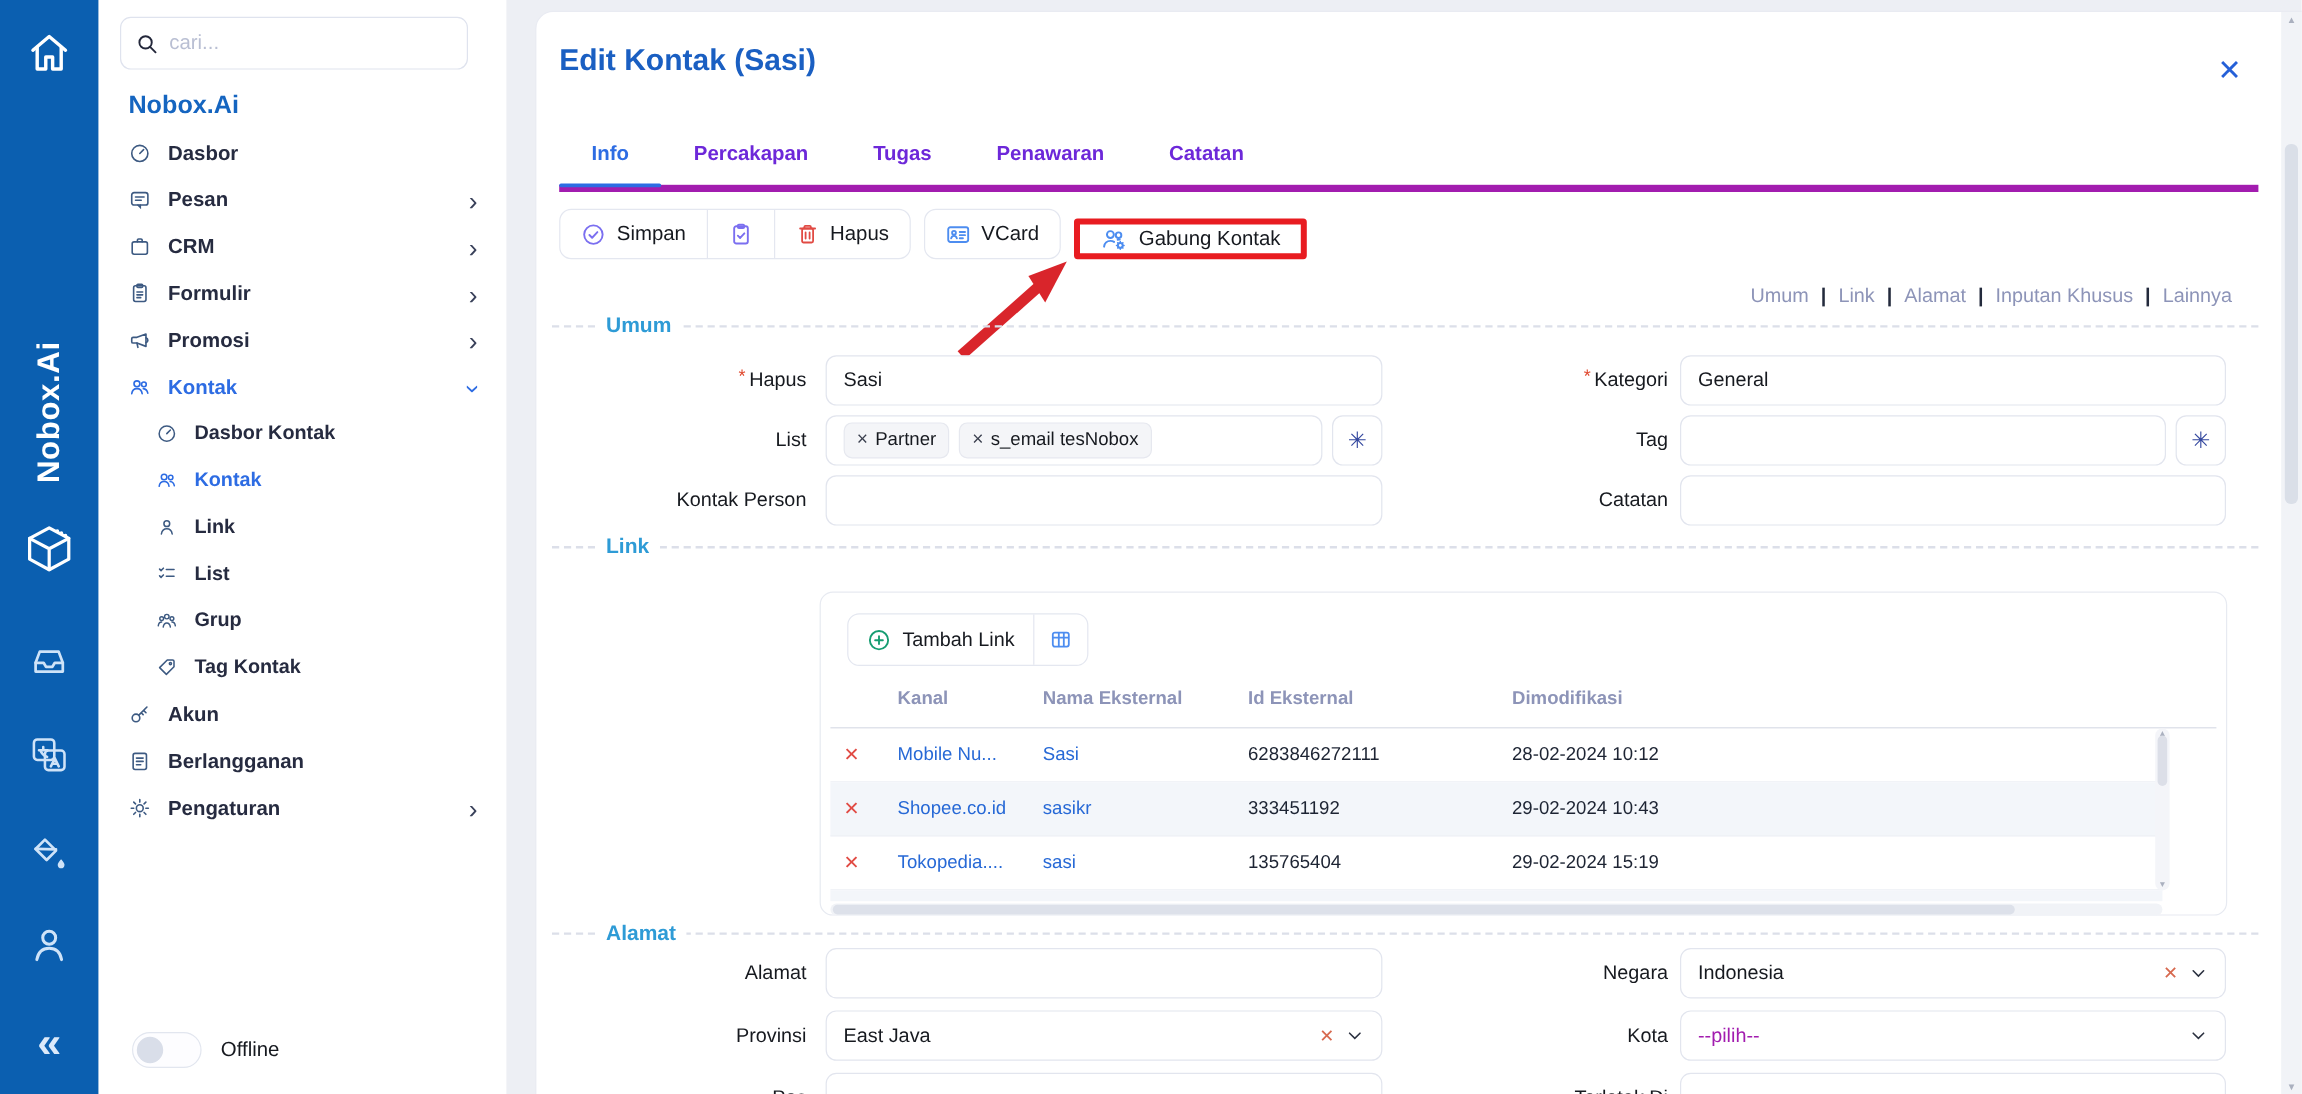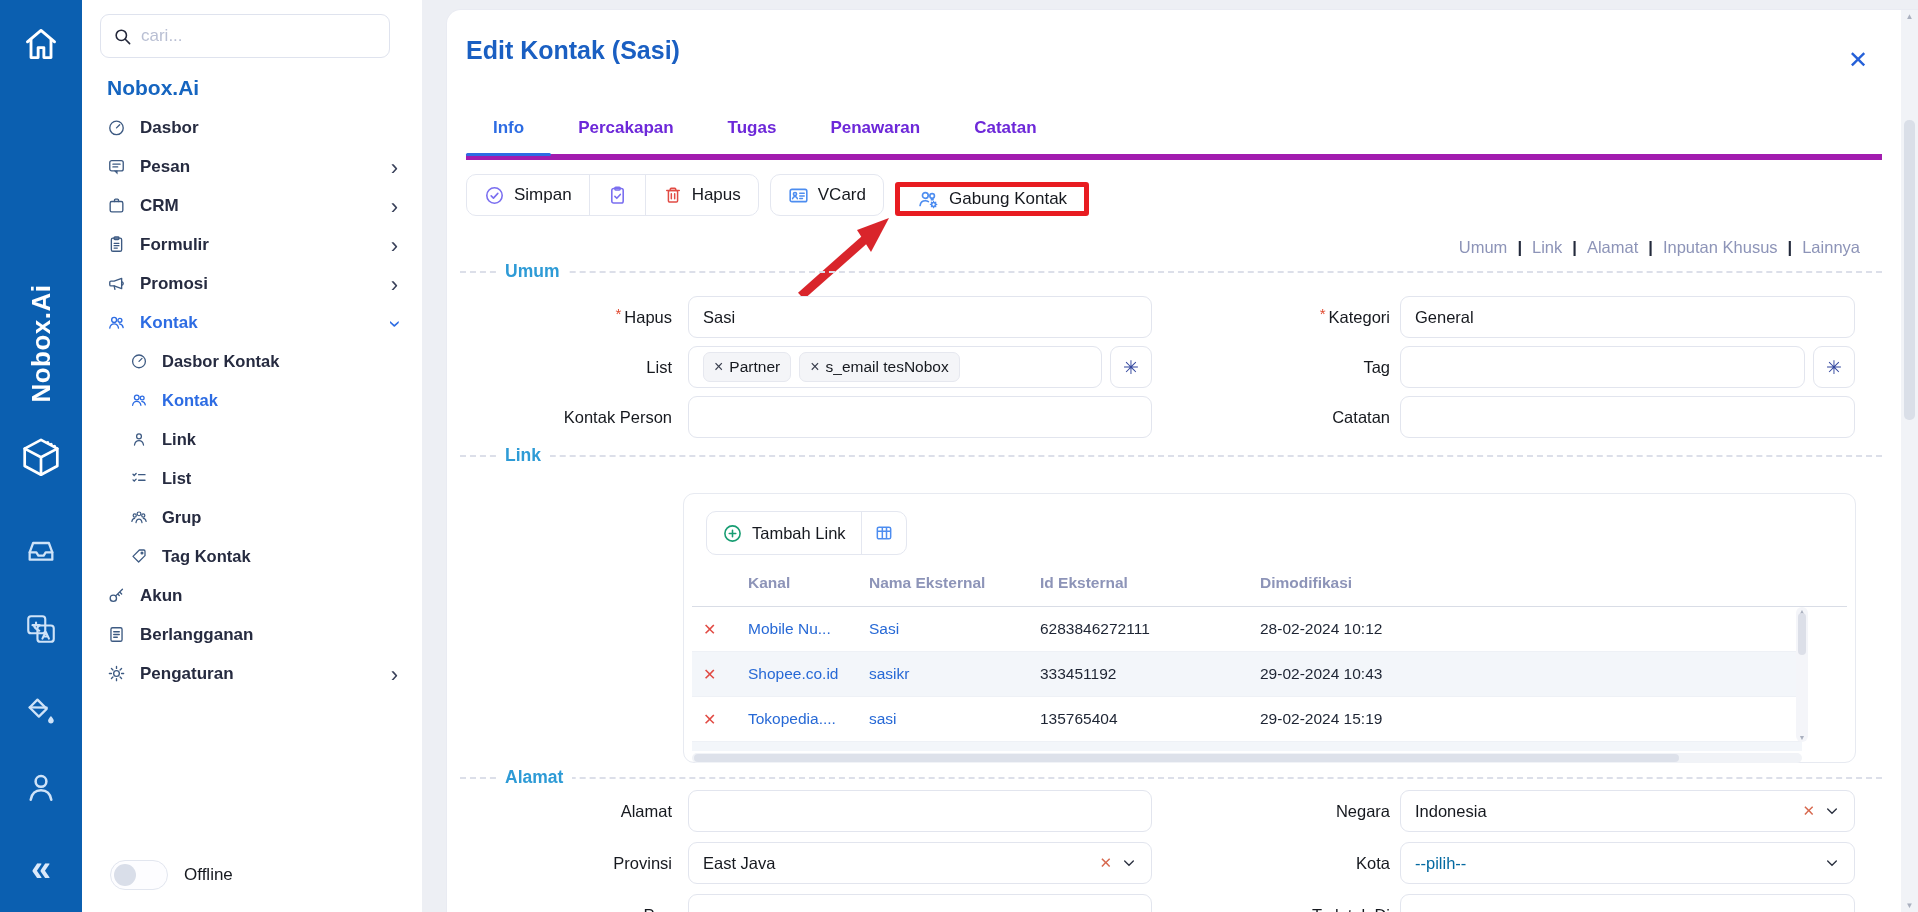--- a/index.html
+++ b/index.html
@@ -61,21 +61,21 @@
   .form-row { position:absolute; left:25px; display:grid; grid-template-columns:216px 464px 248px 455px; height:42px; }
   .f-label { display:flex; align-items:center; justify-content:flex-end; padding-right:16px; font-size:16.5px; color:#16191f; white-space:nowrap; }
   .f-label.r2 { padding-right:10px; }
   .f-label .req { color:#e0482e; margin-right:3px; margin-bottom:8px; font-size:15px; }
   .f-input { height:42px; border:1px solid #e2e5ee; border-radius:9px; background:#fff; display:flex; align-items:center; padding:0 14px; font-size:16.5px; color:#16191f; gap:8px; }
   .f-cell { display:flex; gap:8px; }
   .f-cell .f-input { flex:1; }
   .star-btn { width:42px; height:42px; border:1px solid #e2e5ee; border-radius:9px; background:#fff; display:flex; align-items:center; justify-content:center; color:#33479e; font-size:19px; cursor:pointer; }
   .chip { background:#f4f5f8; border:1px solid #e6e8ef; border-radius:7px; height:30px; display:flex; align-items:center; padding:0 10px; font-size:15.5px; color:#16191f; gap:6px; white-space:nowrap; }
   .chip .x { font-size:16px; color:#3a3f4e; cursor:pointer; }
-  .f-input .placeholder { color:#0369a1; }
+  .f-input .placeholder { color:#a21caf; }
   .sel-right { margin-left:auto; display:flex; align-items:center; gap:9px; }
   .sel-clear { color:#d7694f; font-size:15px; cursor:pointer; }
 
   
   .link-panel { position:absolute; left:236px; top:465px; width:1173px; height:270px; border:1px solid #e7eaf1; border-radius:11px; background:#fff;margin-top:18px; }
   .add-group { position:absolute; left:22px; top:17px; height:44px; display:flex; border:1px solid #e4e7f0; border-radius:10px; }
   .add-btn { display:flex; align-items:center; gap:9px; padding:0 15px; font-size:16.5px; color:#16191f; cursor:pointer; }
   .grid-btn { display:flex; align-items:center; padding:0 12px; border-left:1px solid #e4e7f0; cursor:pointer; }
   .lt-head { position:absolute; left:8px; right:8px; top:80px; display:flex; font-size:15.5px; font-weight:600; color:#8d94b8; }
   .lt-line { position:absolute; left:8px; right:8px; top:112px; border-top:1px solid #d9dde6; }

